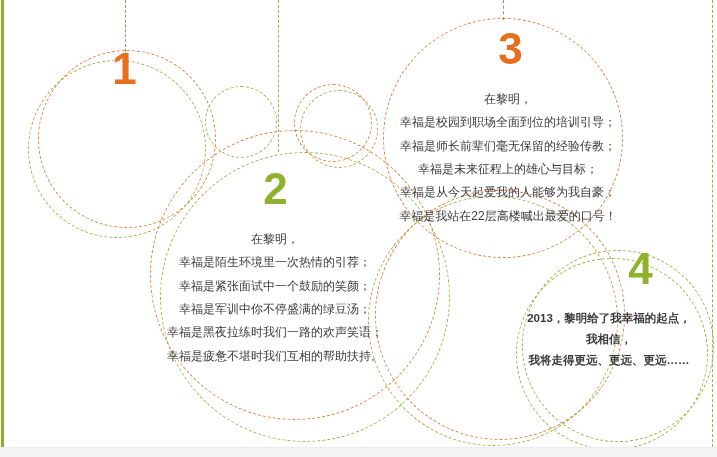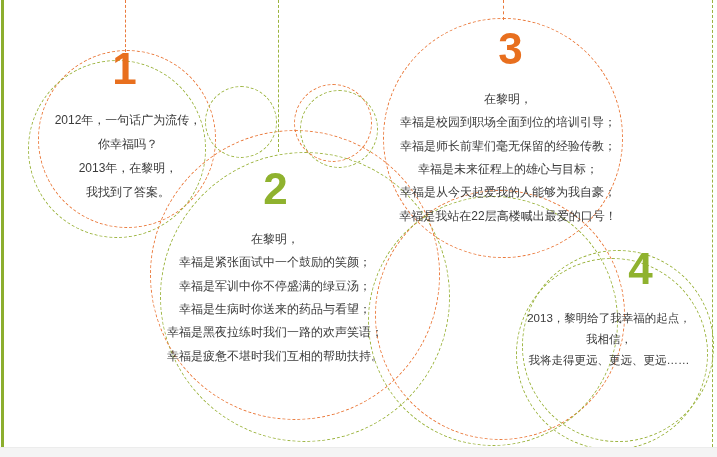--- a/index.html
+++ b/index.html
@@ -87,21 +87,21 @@
   .lines .ln{display:block;}
 
   
   #block1{left:28px;top:48px;width:200px;}
   #block1 .num{margin-left:-8px;}
   #block2{left:150px;top:168px;width:250px;}
   #block3{left:378px;top:28px;width:260px;}
   #block3 .num{margin-left:4px;}
   #block4{left:503px;top:248px;width:212px;}
   #block4 .num{margin-left:62px;}
-  #block4 .lines{font-size:11.5px;line-height:1.85;}
+  #block4 .lines{font-size:11.5px;line-height:1.85;font-weight:bold;}
   #block2 .lines{font-size:12px;}
   #block3 .lines{font-size:12px;}
   #block1 .lines{font-size:12px;line-height:2.0;}
 </style>
 </head>
 <body>
 
 <div id="stage">
 
   <div class="edge-line" style="left:1px;top:0;height:457px;"></div>
@@ -127,35 +127,29 @@
   <div class="circ green" style="left:516px;top:258px;width:192px;height:192px;"></div>
   <div class="circ green" style="left:522px;top:250px;width:192px;height:192px;"></div>
 
   <div class="circ green" style="left:205px;top:86px;width:72px;height:72px;"></div>
 
   <div class="circ green" style="left:300px;top:90px;width:78px;height:78px;"></div>
   <div class="circ orange" style="left:294px;top:84px;width:78px;height:78px;"></div>
 
   <div class="block" id="block1">
     <span class="num orange">1</span>
-    <span class="lines">
-      <span class="ln">2012年，一句话广为流传，</span>
-      <span class="ln">你幸福吗？</span>
-      <span class="ln">2013年，在黎明，</span>
-      <span class="ln">我找到了答案。</span>
-    </span>
   </div>
 
   <div class="block" id="block2">
     <span class="num green">2</span>
     <span class="lines">
       <span class="ln">在黎明，</span>
+      <span class="ln">幸福是陌生环境里一次热情的引荐；</span>
       <span class="ln">幸福是紧张面试中一个鼓励的笑颜；</span>
       <span class="ln">幸福是军训中你不停盛满的绿豆汤；</span>
-      <span class="ln">幸福是生病时你送来的药品与看望；</span>
       <span class="ln">幸福是黑夜拉练时我们一路的欢声笑语；</span>
       <span class="ln">幸福是疲惫不堪时我们互相的帮助扶持。</span>
     </span>
   </div>
 
   <div class="block" id="block3">
     <span class="num orange">3</span>
     <span class="lines">
       <span class="ln">在黎明，</span>
       <span class="ln">幸福是校园到职场全面到位的培训引导；</span>

